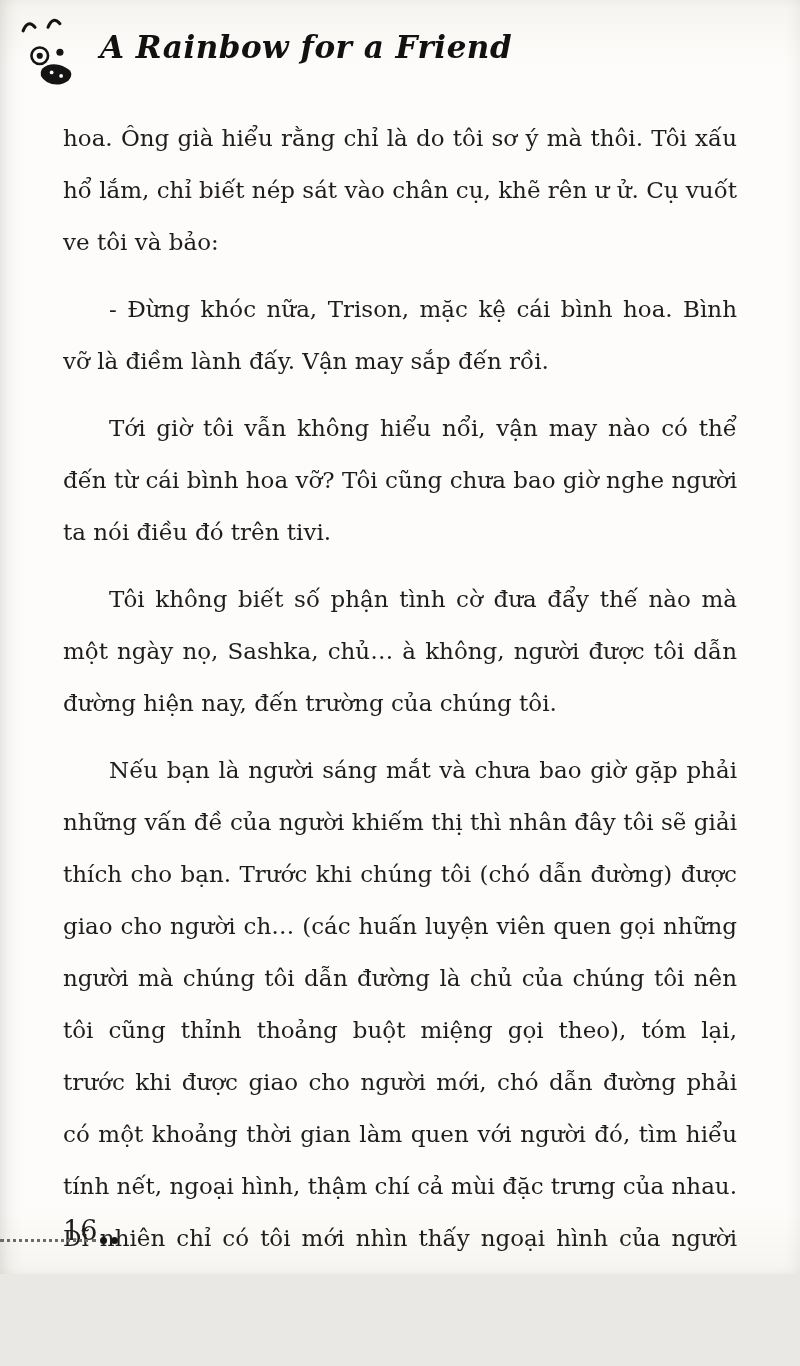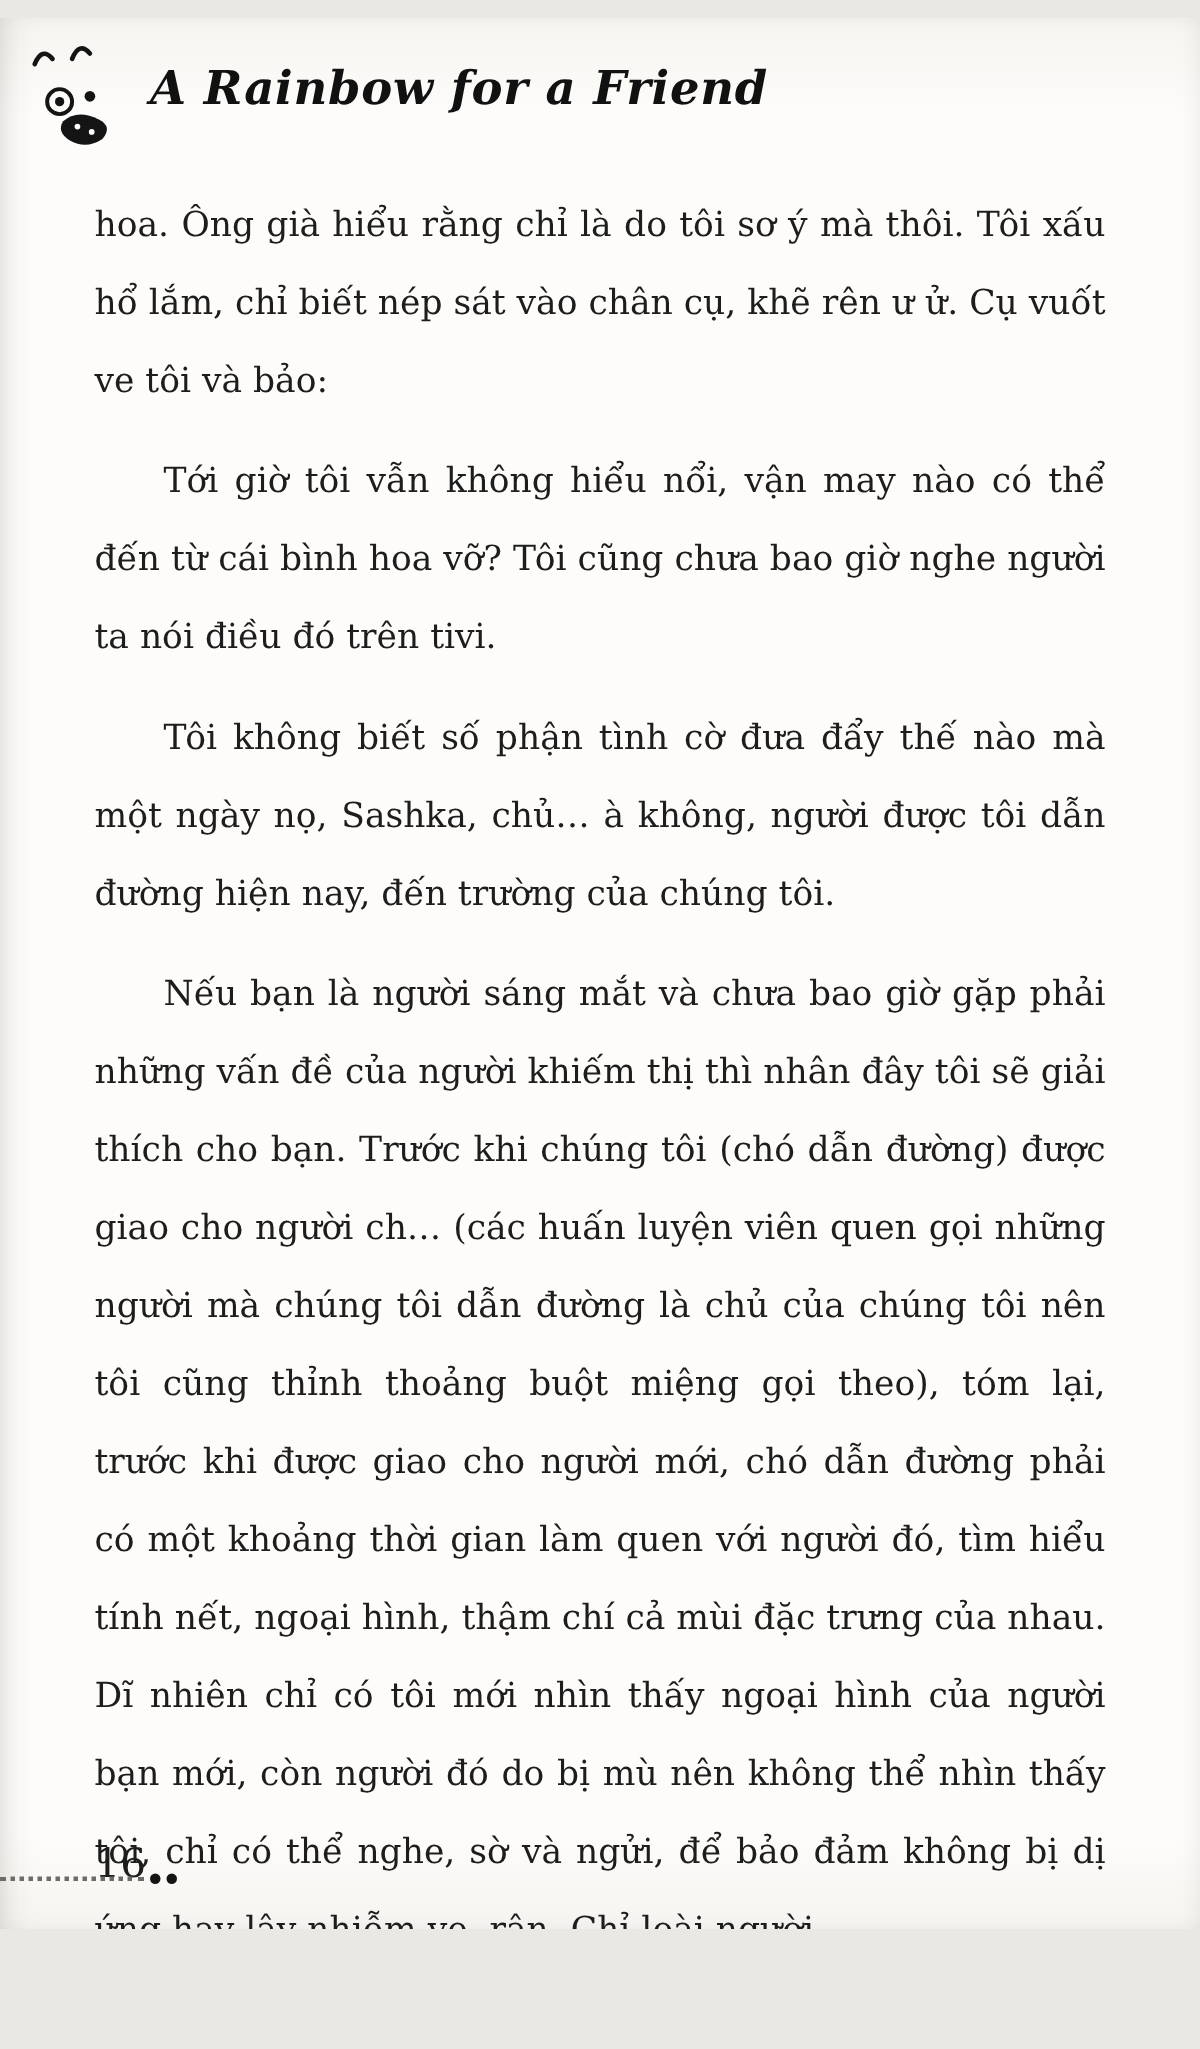--- a/index.html
+++ b/index.html
@@ -5,21 +5,21 @@
   html, body {
     margin: 0;
     padding: 0;
     background: #e9e8e4;
     font-family: "DejaVu Serif", serif;
   }
   .page {
     position: relative;
     width: 800px;
     height: 1274px;
-    margin: 12px auto;
+    margin: 0 auto;
     box-sizing: border-box;
     background: linear-gradient(180deg, #f5f4f0 0%, #fdfcfa 5%, #fdfcfa 95%, #f5f4f0 100%);
     box-shadow: inset 14px 0 26px -20px rgba(60,55,45,.35),
                 inset -10px 0 22px -18px rgba(60,55,45,.22);
     overflow: hidden;
   }
   
   .page-header {
     display: flex;
     align-items: center;
@@ -111,20 +111,21 @@
         <path d="M22 47 Q30 40 42 46 Q50 50 44 57 Q35 63 26 58 Q18 53 22 47 Z" fill="#141414"></path>
         <circle cx="30" cy="50" r="1.6" fill="#fdfcfa"></circle>
         <circle cx="38" cy="53" r="1.6" fill="#fdfcfa"></circle>
       </svg>
     </span>
     <h1 class="title">A Rainbow for a Friend</h1>
   </header>
 
   <main class="body-text">
     <p class="para first">hoa. Ông già hiểu rằng chỉ là do tôi sơ ý mà thôi. Tôi xấu hổ lắm, chỉ biết nép sát vào chân cụ, khẽ rên ư ử. Cụ vuốt ve tôi và bảo:</p>
+    <p class="para">- Đừng khóc nữa, Trison, mặc kệ cái bình hoa. Bình vỡ là điềm lành đấy. Vận may sắp đến rồi.</p>
     <p class="para">Tới giờ tôi vẫn không hiểu nổi, vận may nào có thể đến từ cái bình hoa vỡ? Tôi cũng chưa bao giờ nghe người ta nói điều đó trên tivi.</p>
     <p class="para">Tôi không biết số phận tình cờ đưa đẩy thế nào mà một ngày nọ, Sashka, chủ… à không, người được tôi dẫn đường hiện nay, đến trường của chúng tôi.</p>
     <p class="para">Nếu bạn là người sáng mắt và chưa bao giờ gặp phải những vấn đề của người khiếm thị thì nhân đây tôi sẽ giải thích cho bạn. Trước khi chúng tôi (chó dẫn đường) được giao cho người ch… (các huấn luyện viên quen gọi những người mà chúng tôi dẫn đường là chủ của chúng tôi nên tôi cũng thỉnh thoảng buột miệng gọi theo), tóm lại, trước khi được giao cho người mới, chó dẫn đường phải có một khoảng thời gian làm quen với người đó, tìm hiểu tính nết, ngoại hình, thậm chí cả mùi đặc trưng của nhau. Dĩ nhiên chỉ có tôi mới nhìn thấy ngoại hình của người bạn mới, còn người đó do bị mù nên không thể nhìn thấy tôi, chỉ có thể nghe, sờ và ngửi, để bảo đảm không bị dị ứng hay lây nhiễm ve, rận. Chỉ loài người</p>
   </main>
 
   <footer>
     <div class="page-number">16</div>
     <div class="dotted-row">
       <span class="dotted-line"></span>
       <span class="end-dot"></span>

